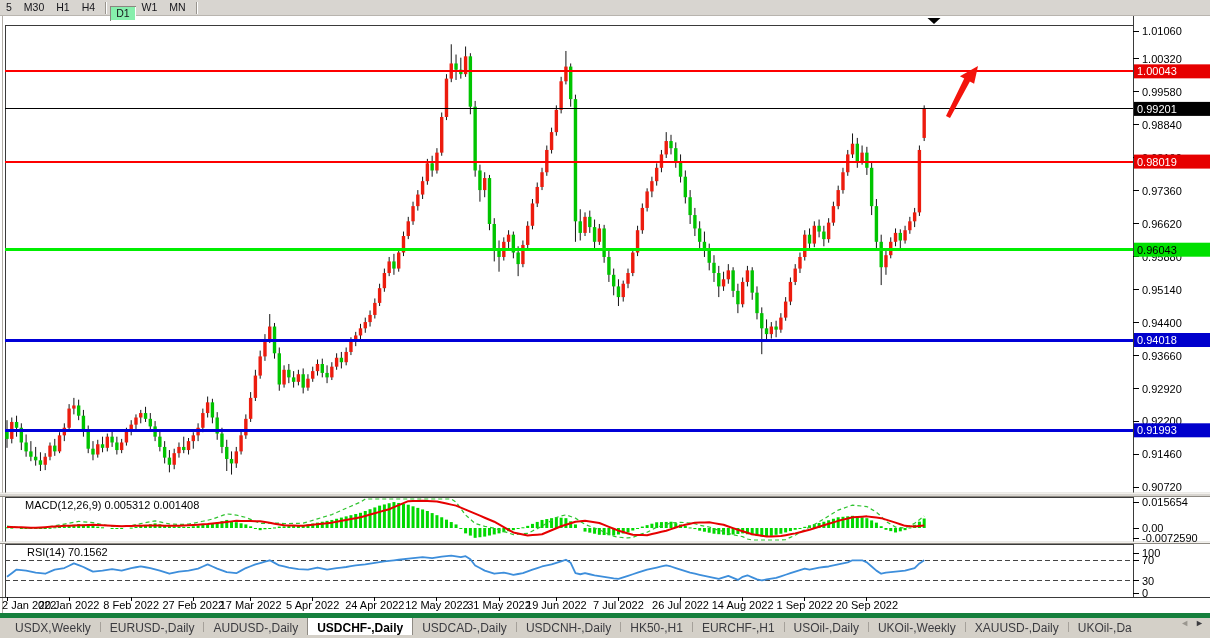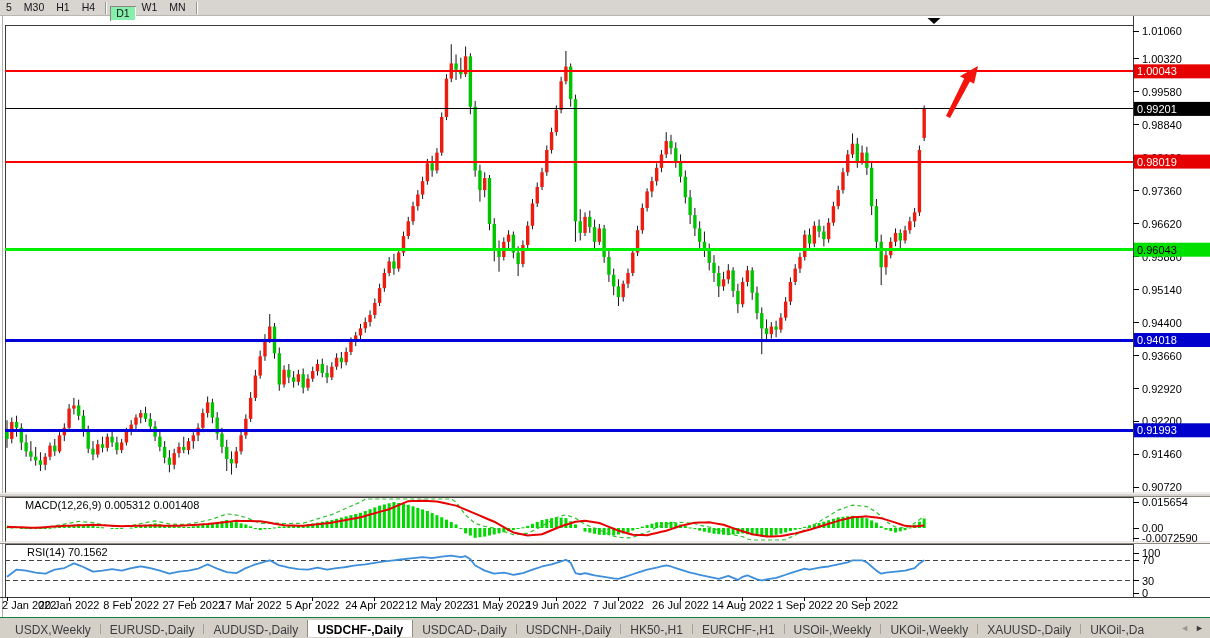--- a/index.html
+++ b/index.html
@@ -13,21 +13,21 @@
   .tf-btn.active{background:#86efac;box-shadow:inset 1px 1px 0 #8a867f, inset -1px -1px 0 #ffffff;margin-top:11px;}
   .tf-sep{width:1px;height:12px;background:#989citato;background:#98948d;margin:0 4px;box-shadow:1px 0 0 #fff;}
   
   .ind-label{position:absolute;font-size:11px;color:#000;z-index:2;white-space:nowrap;}
   #chart-title{top:27px;left:8px;}
   #chart-title .dd{font-size:8px;vertical-align:1px;margin-right:5px;}
   #macd-label{top:499px;left:25px;}
   #rsi-label{top:546px;left:27px;}
   
   #tabbar{position:absolute;left:0;right:0;bottom:0;height:20px;background:#d4d0c8;
-          border-top:1px solid #15803d;display:flex;align-items:center;
+          border-top:5px solid #15803d;display:flex;align-items:flex-start;
           font-size:12px;color:#3c3c40;z-index:3;}
   #tabs{display:flex;align-items:stretch;overflow:hidden;flex:1 1 auto;padding-left:6px;}
   .tab{padding:3px 9px 0 9px;white-space:nowrap;cursor:default;}
   .tab.active{background:#ffffff;color:#000;font-weight:bold;
               border-left:1px solid #8f8b84;border-right:1px solid #8f8b84;margin-top:0;}
   .tab-sep{width:1px;background:#a5a19a;margin:4px 0 3px 0;}
   #tab-scroll{display:flex;align-items:center;gap:6px;padding:0 6px 0 2px;font-size:9px;}
   .scr{cursor:default;}
   .scr.disabled{color:#9a968f;}
   svg text{font-family:"Liberation Sans",sans-serif;}
@@ -775,21 +775,21 @@
         <div class="tab">AUDUSD-,Daily</div>
         <div class="tab active">USDCHF-,Daily</div>
         <div class="tab">USDCAD-,Daily</div>
         <div class="tab-sep"></div>
         <div class="tab">USDCNH-,Daily</div>
         <div class="tab-sep"></div>
         <div class="tab">HK50-,H1</div>
         <div class="tab-sep"></div>
         <div class="tab">EURCHF-,H1</div>
         <div class="tab-sep"></div>
-        <div class="tab">USOil-,Weekly</div>
+        <div class="tab">USOil-,Daily</div>
         <div class="tab-sep"></div>
         <div class="tab">UKOil-,Weekly</div>
         <div class="tab-sep"></div>
         <div class="tab">XAUUSD-,Daily</div>
         <div class="tab-sep"></div>
         <div class="tab">UKOil-,Da</div>
       </div>
     <div id="tab-scroll">
       <span class="scr disabled">◄</span>
       <span class="scr">►</span>

